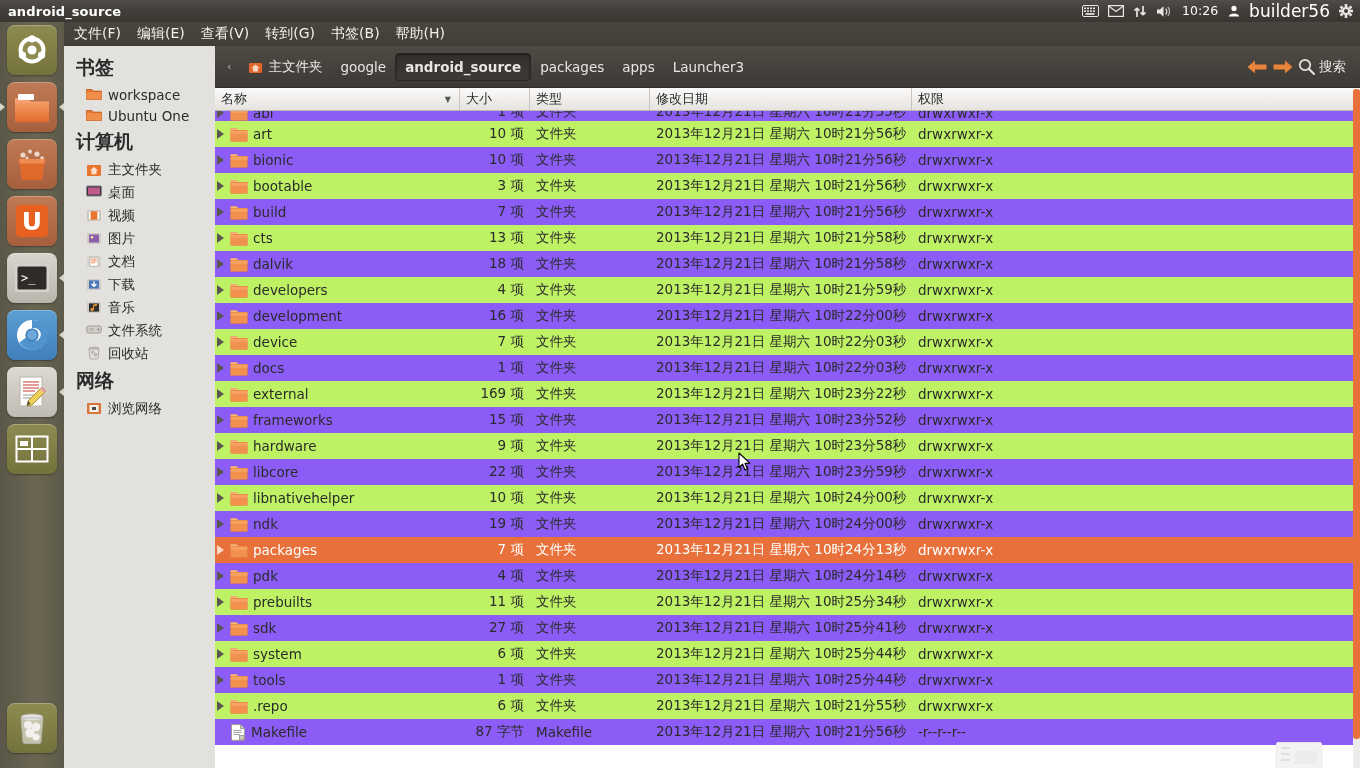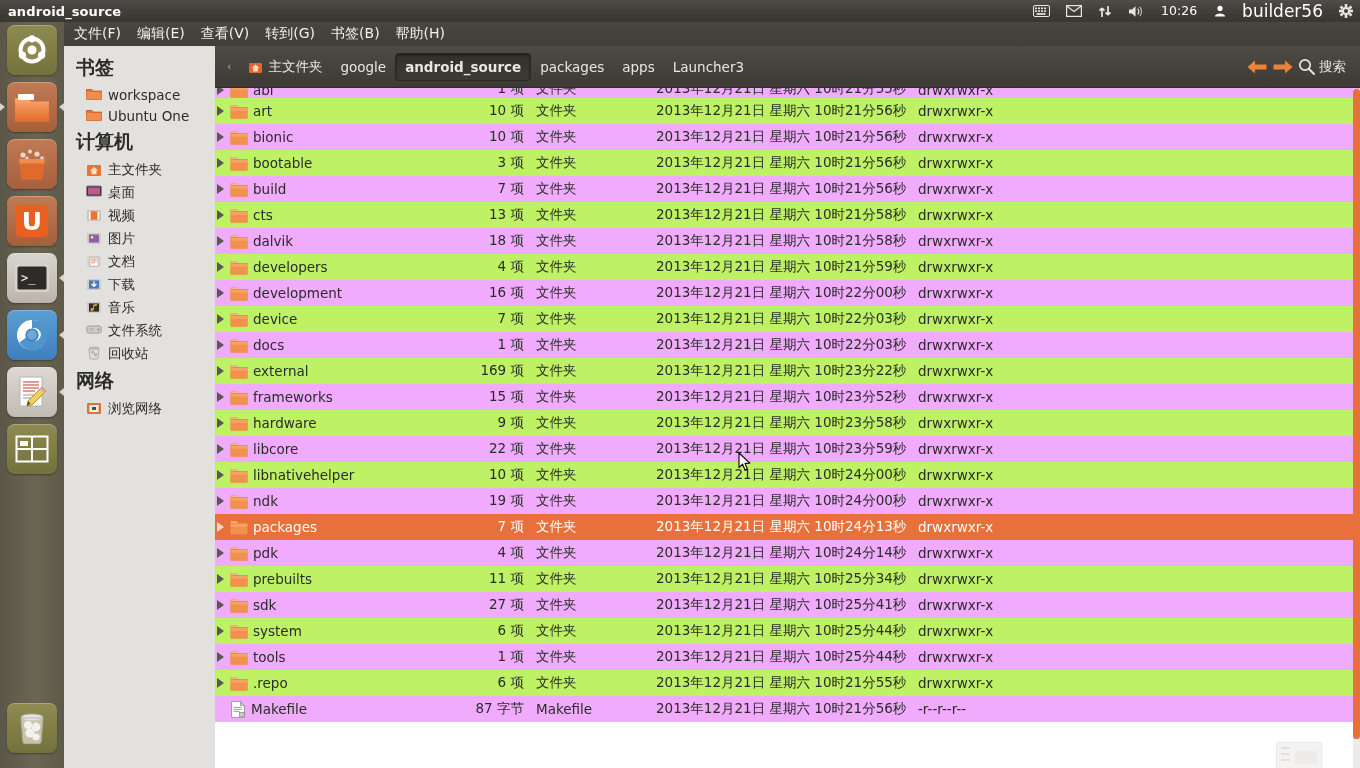--- a/index.html
+++ b/index.html
@@ -15,21 +15,21 @@
   #top-panel {
     position: absolute; top: 0; left: 0; width: 1360px; height: 22px;
     background: linear-gradient(to bottom, #504c47 0%, #413d39 50%, #3a3733 100%);
     display: flex; align-items: center;
     color: #ffffff; font-size: 12.5px;
   }
   #panel-title {
     margin-left: 8px; font-weight: bold; font-size: 13px;
     color: #ffffff; letter-spacing: .1px;
   }
-  #tray { margin-left: auto; display: flex; align-items: center; gap: 16px; padding-right: 7px; }
+  #tray { margin-left: auto; display: flex; align-items: center; gap: 9px; padding-right: 7px; }
   .tray-item { display: flex; align-items: center; color: #e8e6e3; font-size: 12.5px; line-height: 1; }
   .tray-ico { display: block; }
   #clock { color: #ffffff; font-size: 12.5px; padding: 0 1px; }
   #username { color: #ffffff; font-size: 17px; }
 
   
   #launcher {
     position: absolute; top: 22px; left: 0; width: 64px; height: 746px;
     background: linear-gradient(to right, #5b5748 0%, #6a6653 55%, #5e5a49 100%);
     display: flex; flex-direction: column; align-items: center;
@@ -130,21 +130,21 @@
   .c-type { width: 120px; }
   .c-date { width: 262px; }
   .c-perm { flex: 1; border-right: none; }
 
   #rows { position: relative; }
   .row {
     display: flex; align-items: center; height: 26px;
     font-size: 13.5px; color: #2b2b2b; white-space: nowrap;
   }
   .row.odd  { background: #bef264; }
-  .row.even { background: #f0abfc; }
+  .row.even { background: #8b5cf6; }
   .row.clip { height: 10px; overflow: hidden; align-items: flex-end; }
   .row.selected { background: #e8703a; color: #ffffff; }
   .row.selected .expander { border-left-color: #ffd9c6; }
 
   .cell { padding: 0 6px; overflow: hidden; }
   .cell-name { width: 245px; display: flex; align-items: center; gap: 5px; padding-left: 2px; }
   .expander {
     width: 0; height: 0; flex: 0 0 7px; margin-right: 1px;
     border-top: 5px solid transparent; border-bottom: 5px solid transparent;
     border-left: 7px solid #5a5754;
@@ -558,20 +558,38 @@
           <rect x="3.4" y="4" width="9.2" height="7" fill="#f2efe9"></rect>
           <rect x="6" y="6" width="4" height="3" fill="#4a4a4a"></rect>
         </svg>
       </span>
       <span>浏览网络</span>
     </div>
   </div>
 
   <div id="filepane">
 
+    <div id="colheader">
+      <div class="col-h c-name">
+        <span>名称</span>
+        <span class="sort-arrow">▼</span>
+      </div>
+      <div class="col-h c-size">
+        <span>大小</span>
+      </div>
+      <div class="col-h c-type">
+        <span>类型</span>
+      </div>
+      <div class="col-h c-date">
+        <span>修改日期</span>
+      </div>
+      <div class="col-h c-perm">
+        <span>权限</span>
+      </div>
+    </div>
 
     <div id="rows">
         <div class="row clip even">
           <div class="cell cell-name">
             <span class="expander"></span>
             <svg class="folder-ico" viewBox="0 0 18 16">
               <path d="M0.6 2.2 h6 l1.4 1.7 H17.4 v11.5 h-16.8 Z" fill="#e8742e"></path>
               <path d="M0.6 4.6 h16.8 v10.8 h-16.8 Z" fill="#f2904d"></path>
               <path d="M0.6 4.6 h16.8 v3.2 h-16.8 Z" fill="#f7a869" opacity=".75"></path>
               <path d="M0.6 2.2 h6 l1.4 1.7 H0.6 Z" fill="#f6b585"></path>

